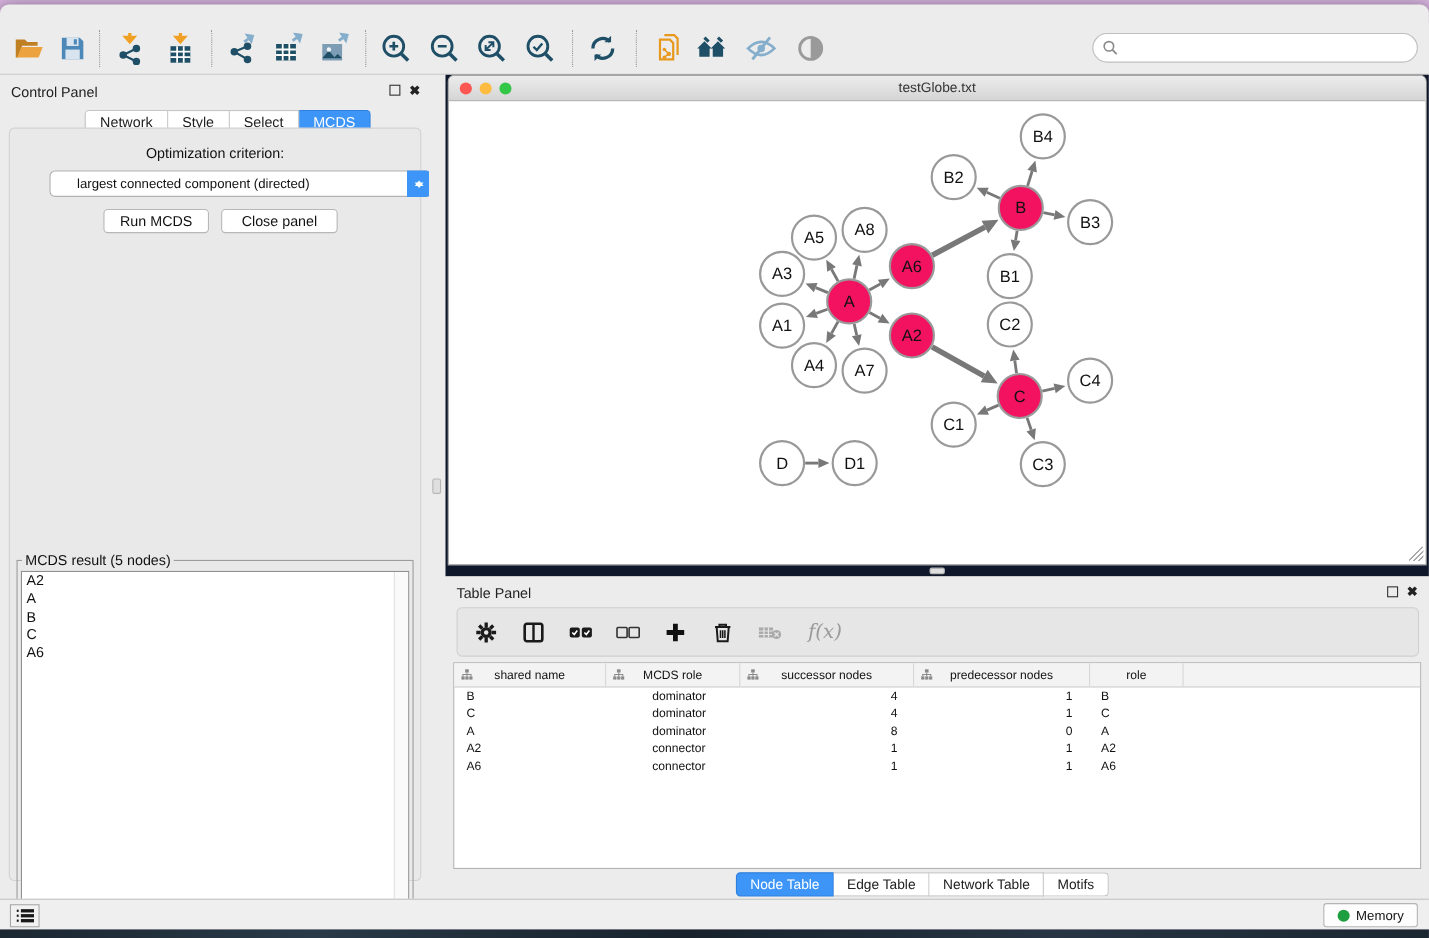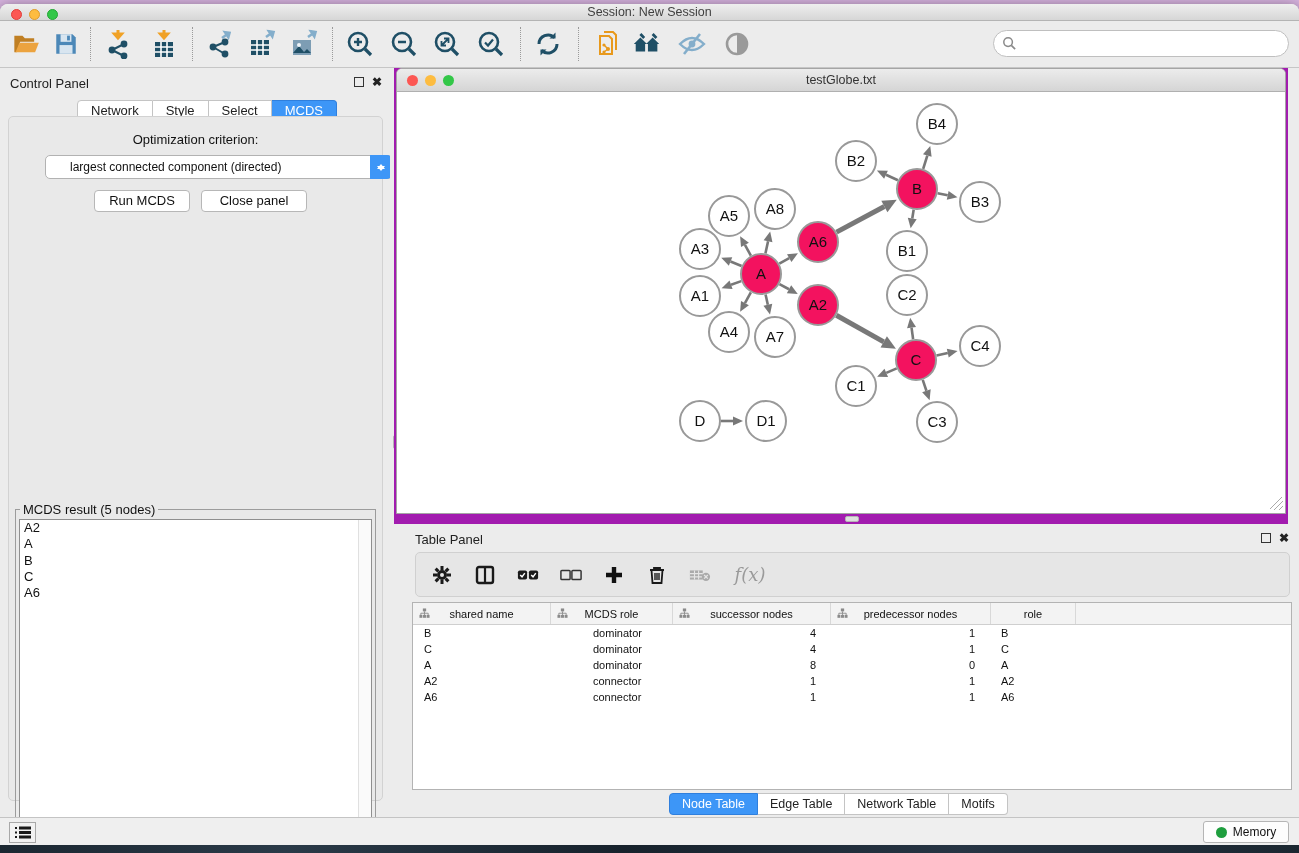--- a/index.html
+++ b/index.html
@@ -81,22 +81,22 @@
   #result-scroll { position:absolute; right:0; top:0; width:13px; height:100%;
     background:#fafafa; border-left:1px solid #e0e0e0; }
 
   
   #v-splitter { position:absolute; left:390px; top:64px; width:15px; height:749px;
     background:#ececec; }
   #v-splitter .grip { position:absolute; left:3px; top:367px; width:8px; height:14px;
     background:#dfdfdf; border:1px solid #b5b5b5; border-radius:2px; }
 
   
-  #net-area { position:absolute; left:394px; top:64px; width:894px; height:456px;
-    background:#a21caf; }
+  #net-area { position:absolute; left:405px; top:64px; width:894px; height:456px;
+    background:#0f172a; }
   #net-window { position:absolute; left:2px; top:0; width:890px; height:446px;
     background:#fff; border:1px solid #a5a5a5; border-radius:6px 6px 0 0;
     overflow:hidden; }
   #net-titlebar { position:relative; height:23px;
     background:linear-gradient(#ececec,#d5d5d5); border-bottom:1px solid #b0b0b0;
     text-align:center; font-size:12.5px; color:#333; line-height:23px; }
   .tl2 { position:absolute; top:6px; width:11px; height:11px; border-radius:50%; }
   .tl2.red{ left:10px; background:#fc5753;} .tl2.yel{ left:28px; background:#fdbc40;}
   .tl2.grn{ left:46px; background:#33c748;}
   #graph-svg { position:absolute; left:0; top:23px; }
@@ -151,26 +151,20 @@
     font-size:12px; color:#111; }
   #memory-dot { width:11px; height:11px; border-radius:50%; background:#1e9e3e; }
 
   svg text { font-family:"Liberation Sans",sans-serif; }
 </style>
 </head>
 <body>
 
 <div id="app">
 
-  <div id="titlebar">
-    <span class="tl red"></span>
-    <span class="tl yel"></span>
-    <span class="tl grn"></span>
-    <span>Session: New Session</span>
-  </div>
 
   <div id="toolbar">
     <div class="tbtn" style="left:10px">
       <svg width="28" height="28" viewBox="0 0 24 24">
           <path d="M2 19V5h7l2 2h8v3H7L4 19z" fill="#c07f23"></path>
           <path d="M3 19l3.4-8H23l-3.2 8z" fill="#eca33f"></path>
         </svg>
     </div>
     <div class="tbtn" style="left:50px">
       <svg width="26" height="26" viewBox="0 0 24 24">

